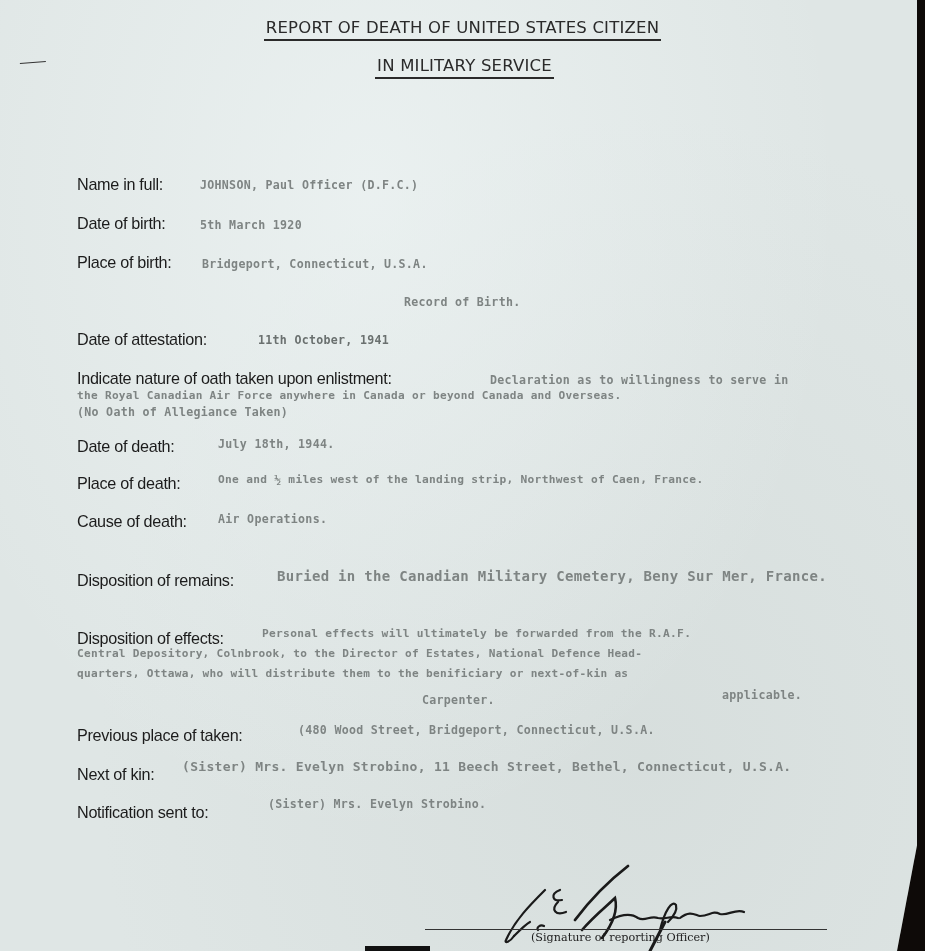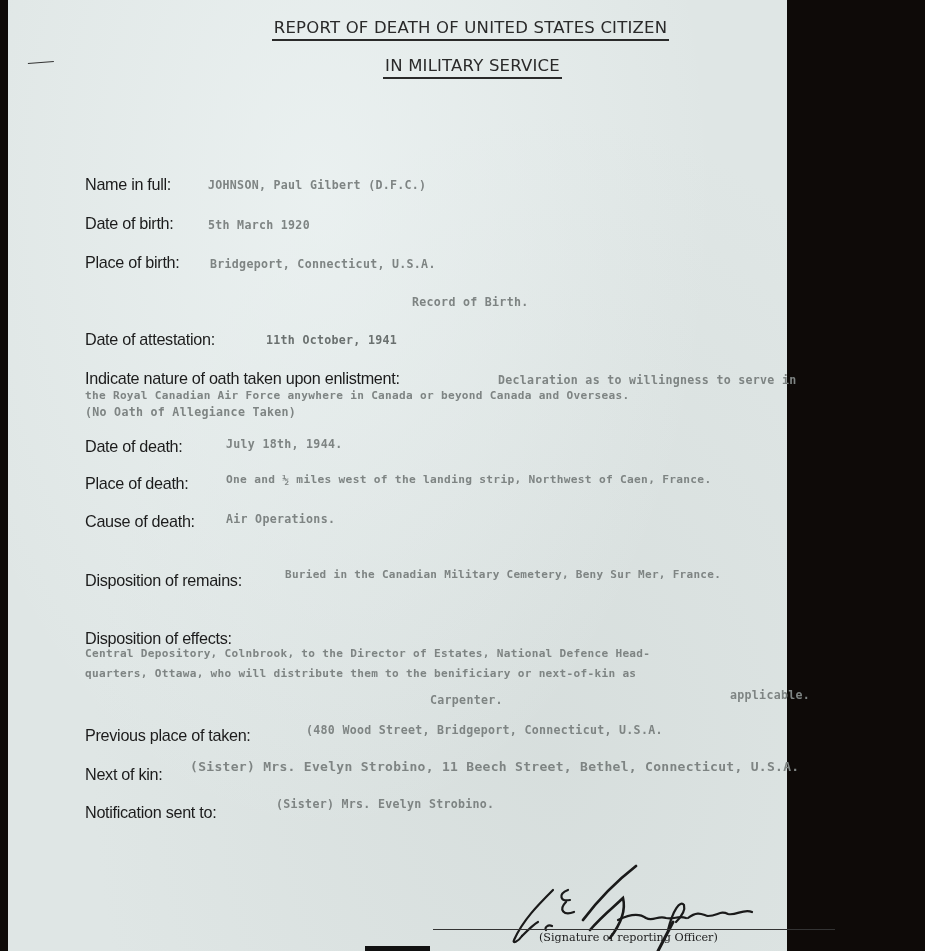--- a/index.html
+++ b/index.html
@@ -2,22 +2,22 @@
 <html><head>
   <meta charset="utf-8">
   <style>
     html, body { margin: 0; padding: 0; }
     body {
       width: 925px; height: 951px; overflow: hidden;
       background: #0e0a08;
       position: relative;
     }
     .paper {
-      position: absolute; left: 8px; top: 0;
-      width: 779px; height: 951px;
+      position: absolute; left: 0; top: 0;
+      width: 925px; height: 951px;
       background: #dfe6e5;
       background-image:
         radial-gradient(ellipse at 40% 20%, rgba(240,246,246,0.65) 0%, rgba(240,246,246,0) 60%),
         radial-gradient(ellipse at 70% 80%, rgba(200,208,206,0.35) 0%, rgba(200,208,206,0) 60%);
       clip-path: polygon(0 0, 918px 0, 918px 840px, 897px 951px, 0 951px);
     }
     .edge-dark {
       position: absolute; right: 0; top: 0; width: 8px; height: 951px; background: #0e0a08;
     }
     .title {
@@ -56,21 +56,21 @@
 </head>
 <body>
 
 <div class="paper">
   <div class="mark"></div>
 
   <div class="title title1"><span>REPORT OF DEATH OF UNITED STATES CITIZEN</span></div>
   <div class="title title2"><span>IN MILITARY SERVICE</span></div>
 
   <div class="label" style="top:175px">Name in full:</div>
-  <div class="val" style="left:200px;top:178px">JOHNSON, Paul Gilbert (D.F.C.)</div>
+  <div class="val" style="left:200px;top:178px">JOHNSON, Paul Officer (D.F.C.)</div>
 
   <div class="label" style="top:214px">Date of birth:</div>
   <div class="val" style="left:200px;top:218px">5th March  1920</div>
 
   <div class="label" style="top:253px">Place of birth:</div>
   <div class="val" style="left:202px;top:257px">Bridgeport, Connecticut, U.S.A.</div>
 
   <div class="val" style="left:404px;top:295px">Record of Birth.</div>
 
   <div class="label" style="top:330px">Date of attestation:</div>
@@ -84,23 +84,24 @@
   <div class="label" style="top:437px">Date of death:</div>
   <div class="val" style="left:218px;top:437px">July 18th, 1944.</div>
 
   <div class="label" style="top:474px">Place of death:</div>
   <div class="val" style="left:218px;top:473px;font-size:11.2px">One and ½ miles west of the landing strip, Northwest of Caen, France.</div>
 
   <div class="label" style="top:512px">Cause of death:</div>
   <div class="val" style="left:218px;top:512px">Air Operations.</div>
 
   <div class="label" style="top:571px">Disposition of remains:</div>
-  <div class="val" style="left:277px;top:568px;font-size:11px">Buried in the Canadian Military Cemetery, Beny Sur Mer, France.</div>
+  <div class="val" style="left:277px;top:568px;font-size:14px">Buried in the Canadian Military Cemetery, Beny Sur Mer, France.</div>
 
   <div class="label" style="top:629px">Disposition of effects:</div>
+  <div class="val" style="left:262px;top:627px;font-size:11.2px">Personal effects will ultimately be forwarded from the R.A.F.</div>
   <div class="val" style="left:77px;top:647px;font-size:11.1px">Central Depository, Colnbrook, to the Director of Estates, National Defence Head-</div>
   <div class="val" style="left:77px;top:667px;font-size:11.1px">quarters, Ottawa, who will distribute them to the benificiary or next-of-kin as</div>
   <div class="val" style="left:722px;top:688px">applicable.</div>
 
   <div class="val" style="left:422px;top:693px">Carpenter.</div>
 
   <div class="label" style="top:726px">Previous place of taken:</div>
   <div class="val" style="left:298px;top:723px">(480 Wood Street, Bridgeport, Connecticut, U.S.A.</div>
 
   <div class="label" style="top:765px">Next of kin:</div>

